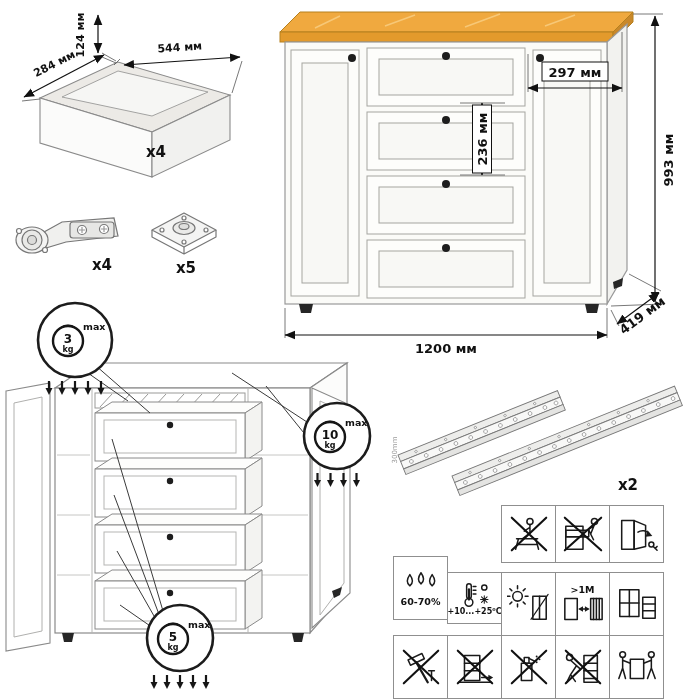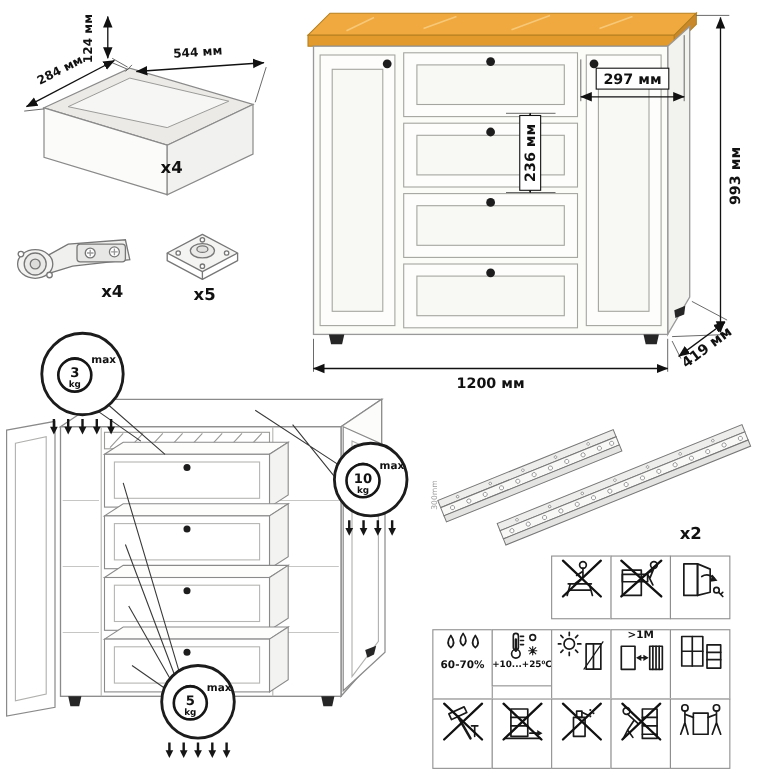--- a/index.html
+++ b/index.html
@@ -9,21 +9,21 @@
   #canvas>svg{position:absolute}
   svg text{fill:#111;font-family:"DejaVu Sans","Liberation Sans",sans-serif}
   .dim{font-size:13px;font-weight:bold}
   .dim-s{font-size:11px;font-weight:bold}
   .qty{font-size:15px;font-weight:bold}
   .kb-val{font-size:12px;font-weight:bold}
   .kb-unit{font-size:8px;font-weight:bold}
   .kb-max{font-size:9.5px;font-weight:bold}
   .tiny{font-size:7px;fill:#9a9a9a;font-weight:normal}
   .cell{position:absolute;background:#fff;border:1px solid #8f8f8f;display:flex;
-        flex-direction:column;align-items:center;gap:1px}
+        flex-direction:column;align-items:center;justify-content:center;gap:1px}
   .cap{font-size:9.5px;font-weight:bold;color:#111;line-height:1}
   .cap.sm{font-size:8px}
   .ic{stroke:#1a1a1a;stroke-width:1.6;fill:none;stroke-linecap:round;stroke-linejoin:round}
   .icx{stroke:#111;stroke-width:2.2;fill:none;stroke-linecap:round}
 </style>
 </head>
 <body>
 
 <div id="canvas">
 
@@ -368,21 +368,21 @@
           <rect x="7" y="6" width="13" height="30"></rect>
           <path d="M20,6 L32,11 V33 L20,36 Z"></path>
           <path d="M24,18 A9,9 0 0 1 36,20"></path>
           <circle cx="38" cy="31" r="2.6"></circle>
           <path d="M40,33 L44,37 M42,35 L44,33"></path>
         </g>
         <polygon points="34,16 39,22 32,23" fill="#1a1a1a"></polygon>
       </svg>
     </div>
 
-    <div class="cell" style="left:393px;top:572px;width:55px;height:64px">
+    <div class="cell" style="left:393px;top:556px;width:55px;height:64px">
       <svg width="44" height="26" viewBox="0 0 46 28">
         <g class="ic">
           <path d="M11,5 C14.5,10 15,14 11,17 C7,14 7.5,10 11,5 Z"></path>
           <path d="M23,3 C26.5,8 27,12 23,15 C19,12 19.5,8 23,3 Z"></path>
           <path d="M35,5 C38.5,10 39,14 35,17 C31,14 31.5,10 35,5 Z"></path>
         </g>
       </svg>
       <div class="cap">60-70%</div>
     </div>
 

